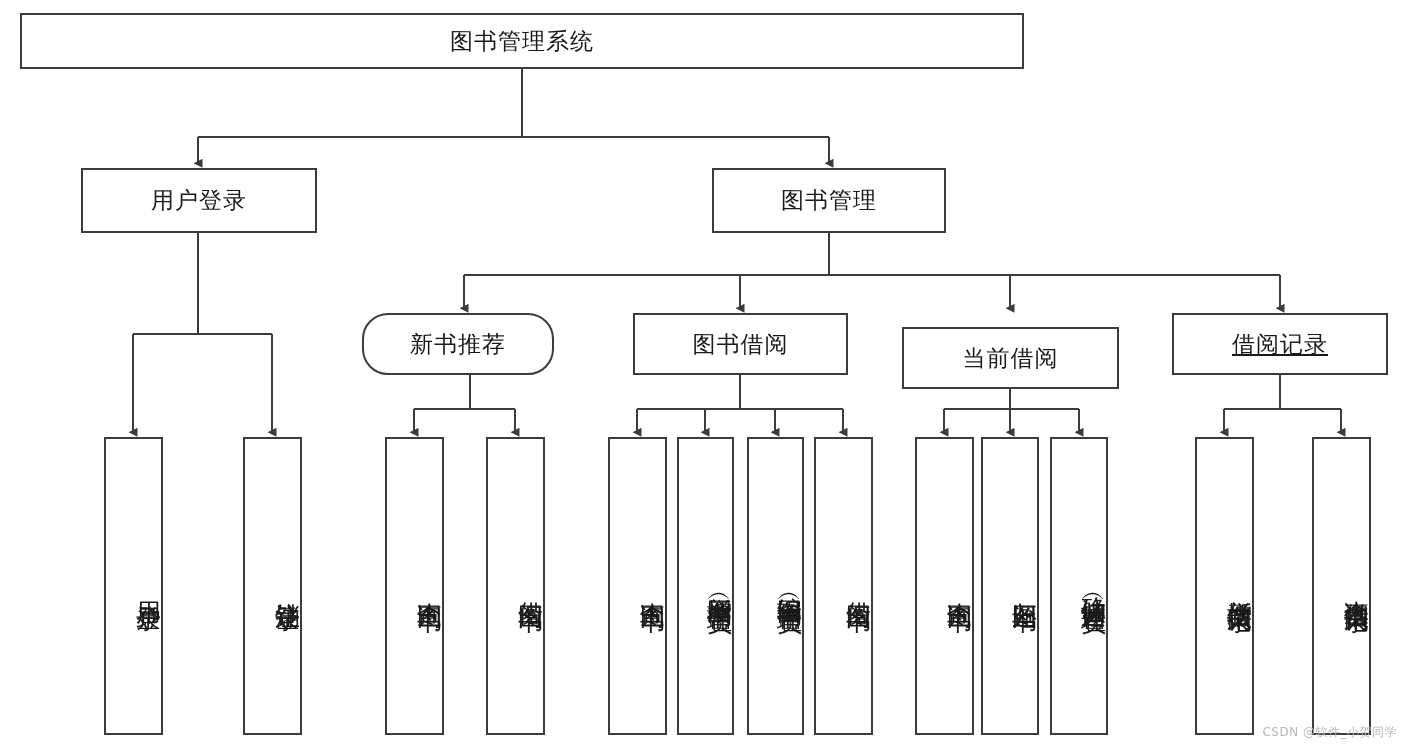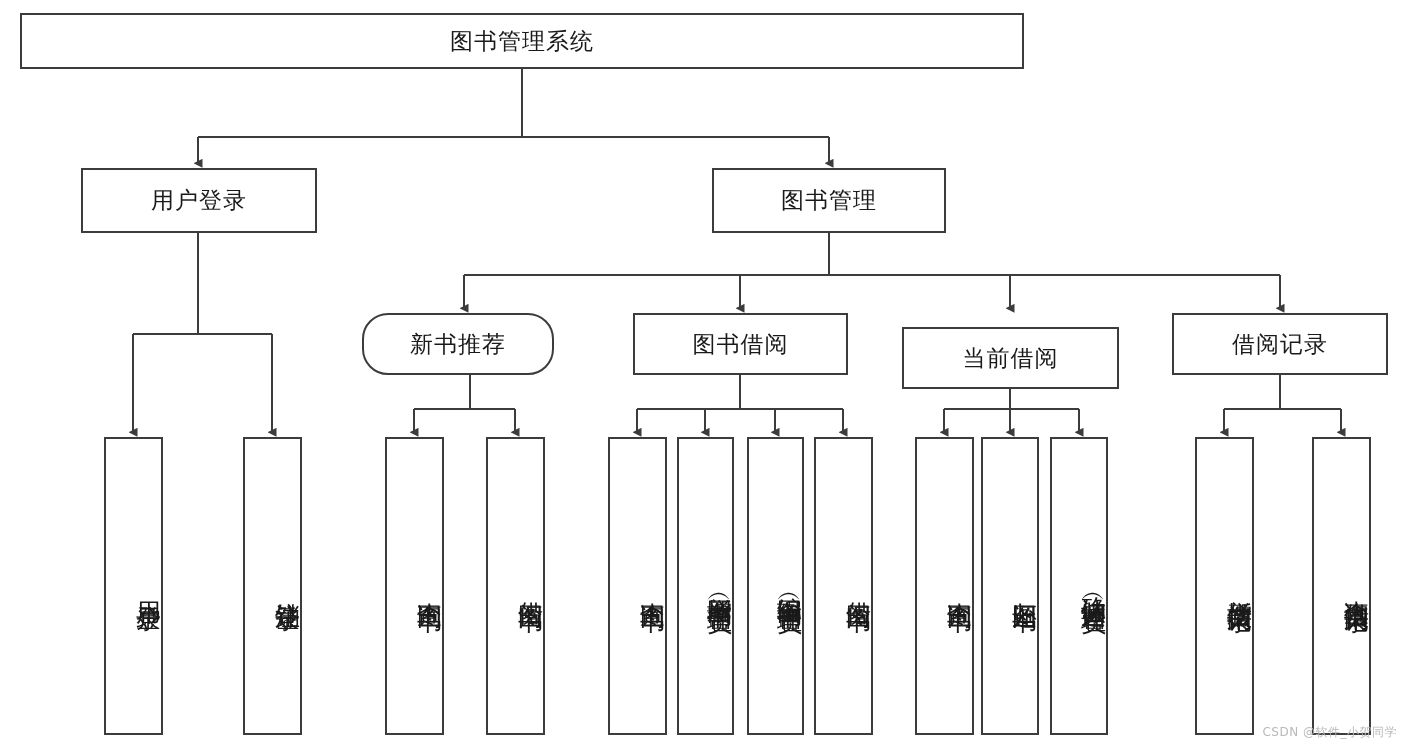--- a/index.html
+++ b/index.html
@@ -132,21 +132,21 @@
 
   <div class="node-box horizontal" style="left:362px; top:313px; width:192px; height:62px;border-radius:26px;">
     <span class="node-label">新书推荐</span>
   </div>
   <div class="node-box horizontal" style="left:633px; top:313px; width:215px; height:62px;">
     <span class="node-label">图书借阅</span>
   </div>
   <div class="node-box horizontal" style="left:902px; top:313px; width:217px; height:62px;margin-top:14px;">
     <span class="node-label">当前借阅</span>
   </div>
-  <div class="node-box horizontal" style="left:1172px; top:313px; width:216px; height:62px;">
+  <div class="node-box horizontal" style="left:1172px; top:313px; width:216px; height:62px;text-decoration:underline;">
     <span class="node-label">借阅记录</span>
   </div>
 
   <div class="node-box vertical" style="left:104px; top:437px; width:59px; height:298px;">
     <span class="node-label">用户登录</span>
   </div>
   <div class="node-box vertical" style="left:243px; top:437px; width:59px; height:298px;">
     <span class="node-label">注销登录</span>
   </div>
 

